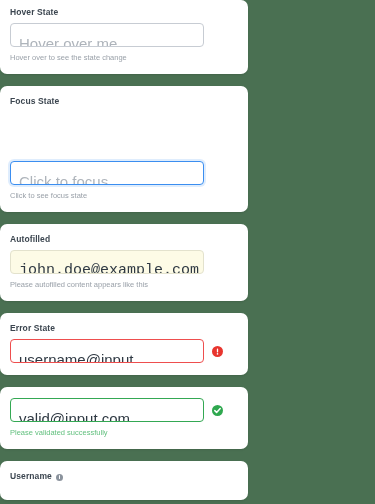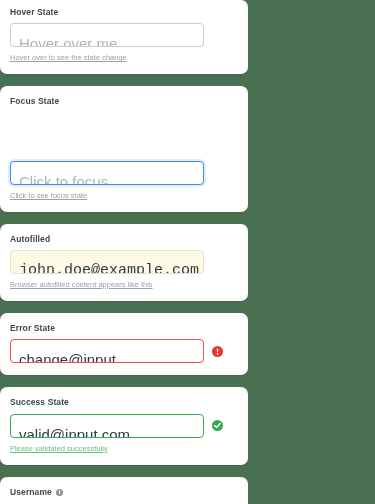--- a/index.html
+++ b/index.html
@@ -86,21 +86,20 @@
     width: 1.3px; height: 4px;
     background: #ffffff;
     border-radius: 0.5px;
   }
 
   .helper {
     font-size: 7.5px;
     color: #9aa1a9;
     margin-top: 6px;
     line-height: 1.2;
-    text-decoration: underline;
   }
   .helper.err { color: #f07b74; }
   .helper.ok  { color: #63c07f; }
 </style>
 </head>
 <body>
 
 <div class="page">
 
   <div class="card first">
@@ -123,42 +122,39 @@
     <div class="helper">Click to see focus state</div>
   </div>
 
   <div class="card">
     <div class="label">
       <span>Autofilled</span>
     </div>
     <div class="field-row">
       <div class="input autofill">john.doe@example.com</div>
     </div>
-    <div class="helper">Browser autofilled content appears like this</div>
+    <div class="helper">Please autofilled content appears like this</div>
   </div>
 
   <div class="card">
     <div class="label">
       <span>Error State</span>
     </div>
     <div class="field-row">
-      <div class="input error">change@input</div>
+      <div class="input error">username@input</div>
       <span class="badge err">
         <svg width="11" height="11" viewBox="0 0 11 11">
           <rect x="4.85" y="2.4" width="1.3" height="4" rx="0.55" fill="#ffffff"></rect>
           <circle cx="5.5" cy="7.9" r="0.82" fill="#ffffff"></circle>
         </svg>
       </span>
     </div>
   </div>
 
   <div class="card">
-    <div class="label">
-      <span>Success State</span>
-    </div>
     <div class="field-row">
       <div class="input success">valid@input.com</div>
       <span class="badge ok">
         <svg width="11" height="11" viewBox="0 0 11 11">
           <path d="M2.8 5.6 L4.6 7.4 L8.2 3.5" stroke="#ffffff" stroke-width="1.5" fill="none" stroke-linecap="round" stroke-linejoin="round"></path>
         </svg>
       </span>
     </div>
     <div class="helper ok">Please validated successfully</div>
   </div>

